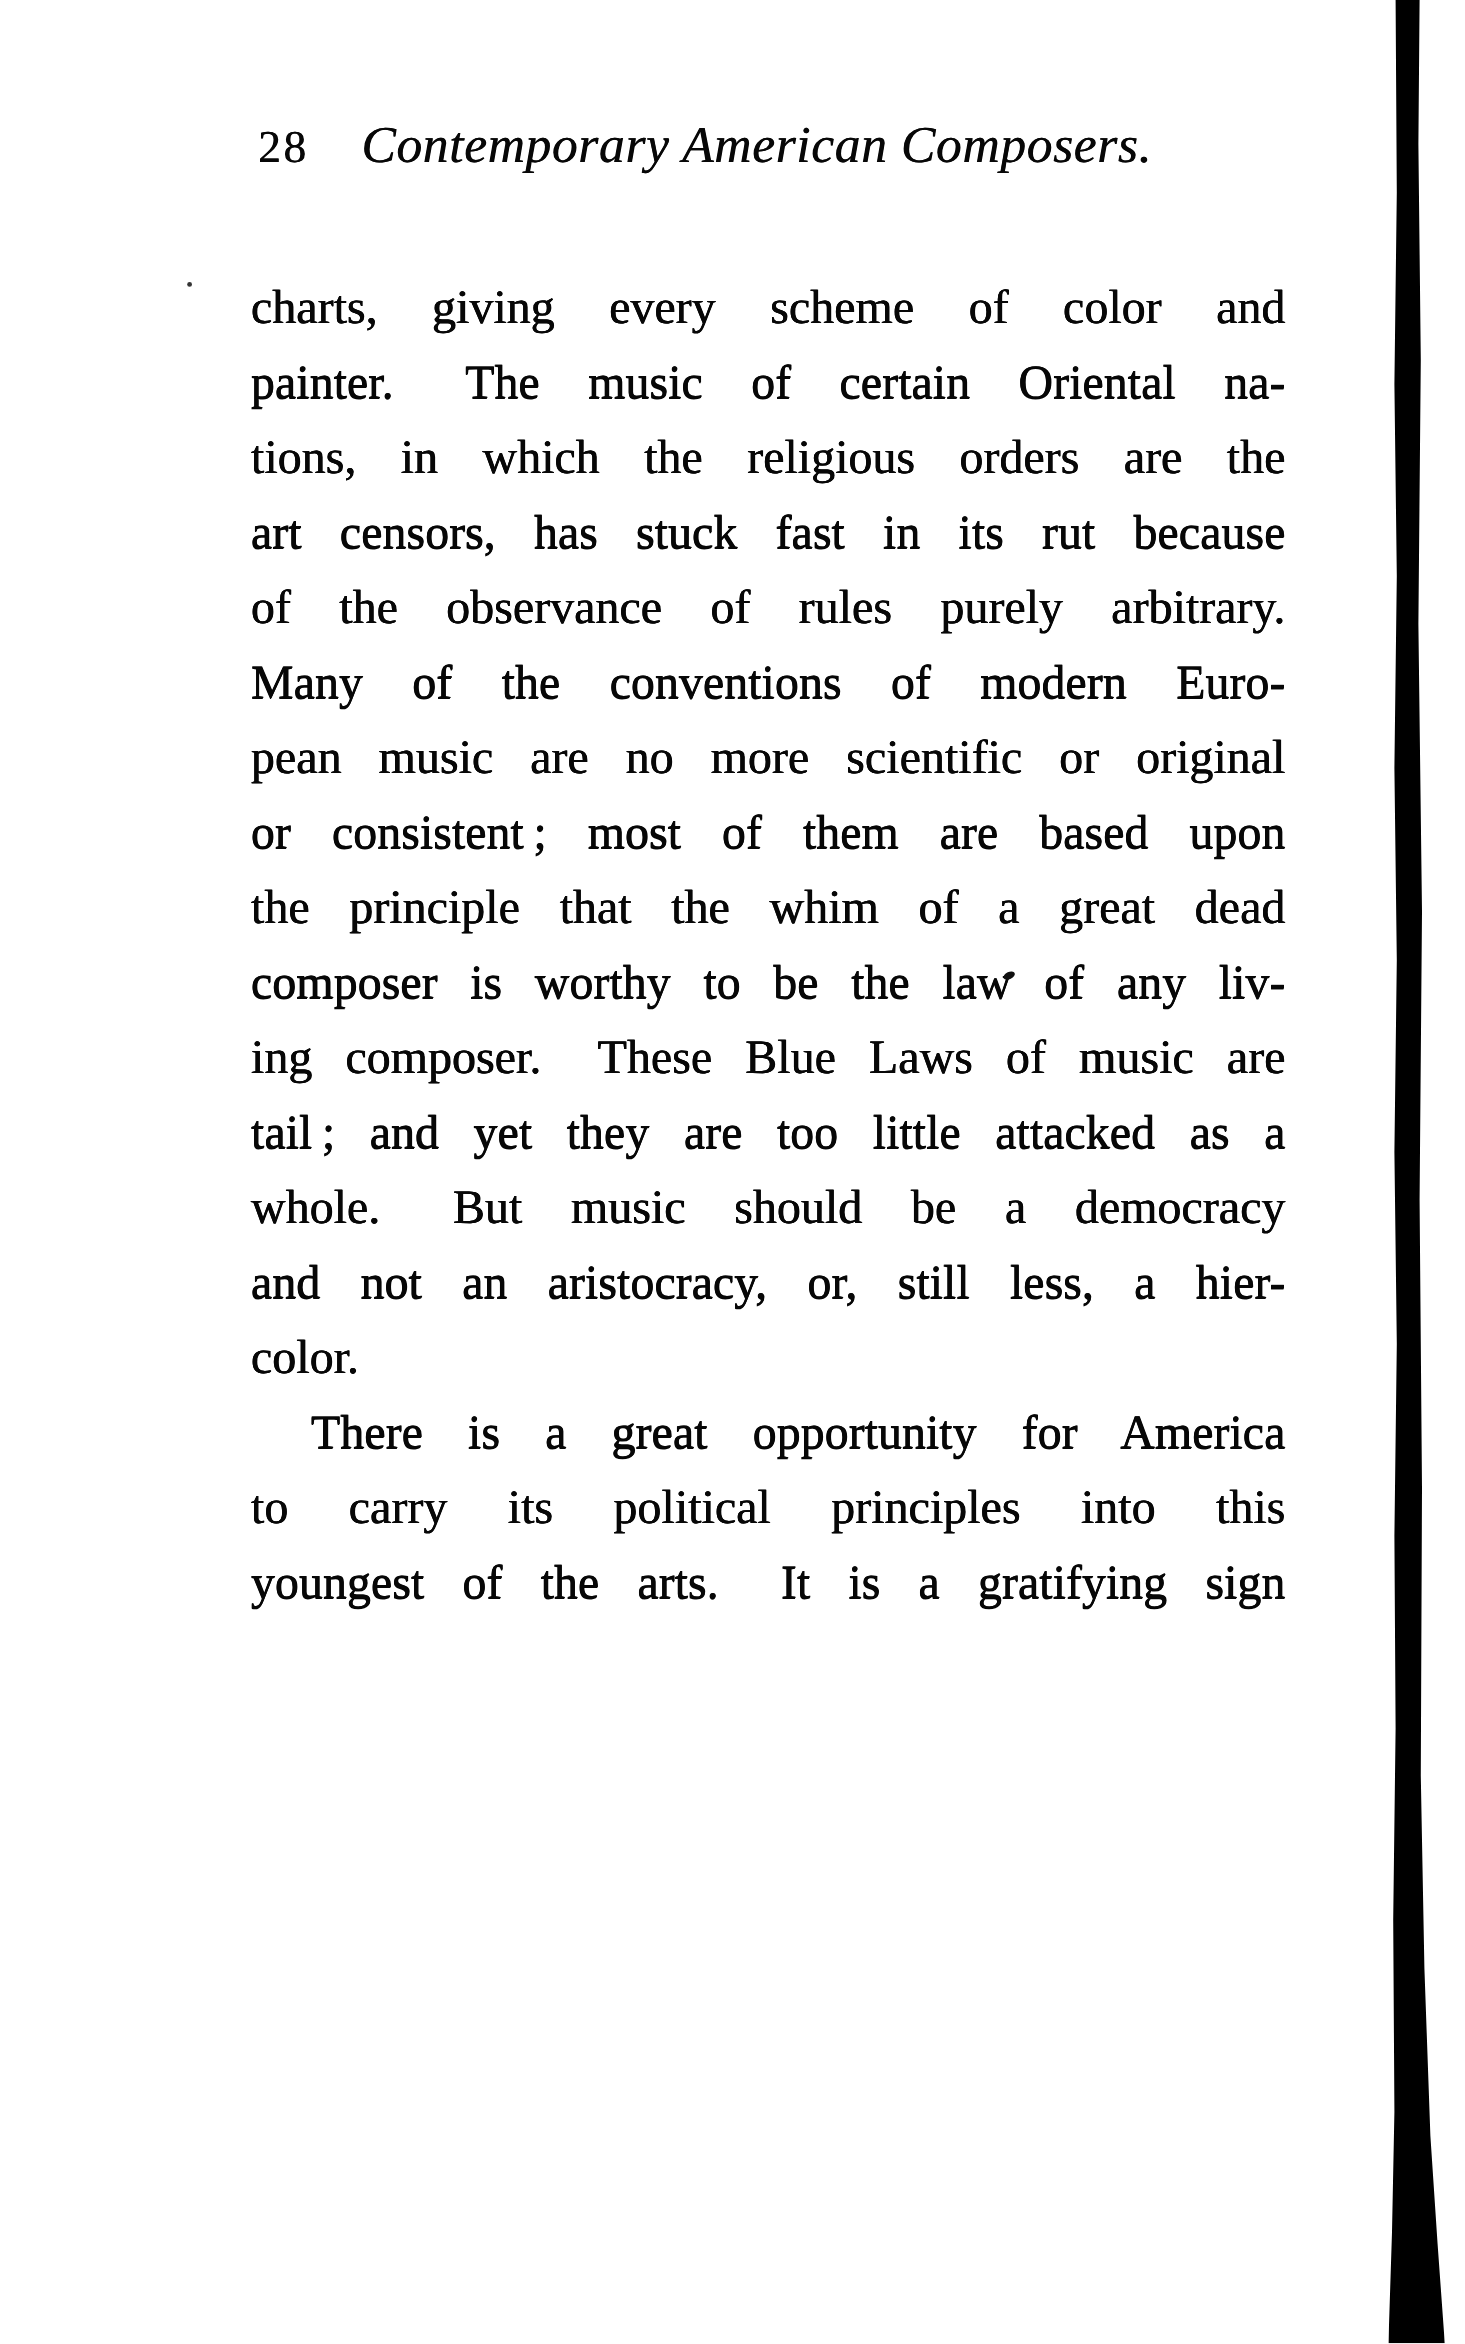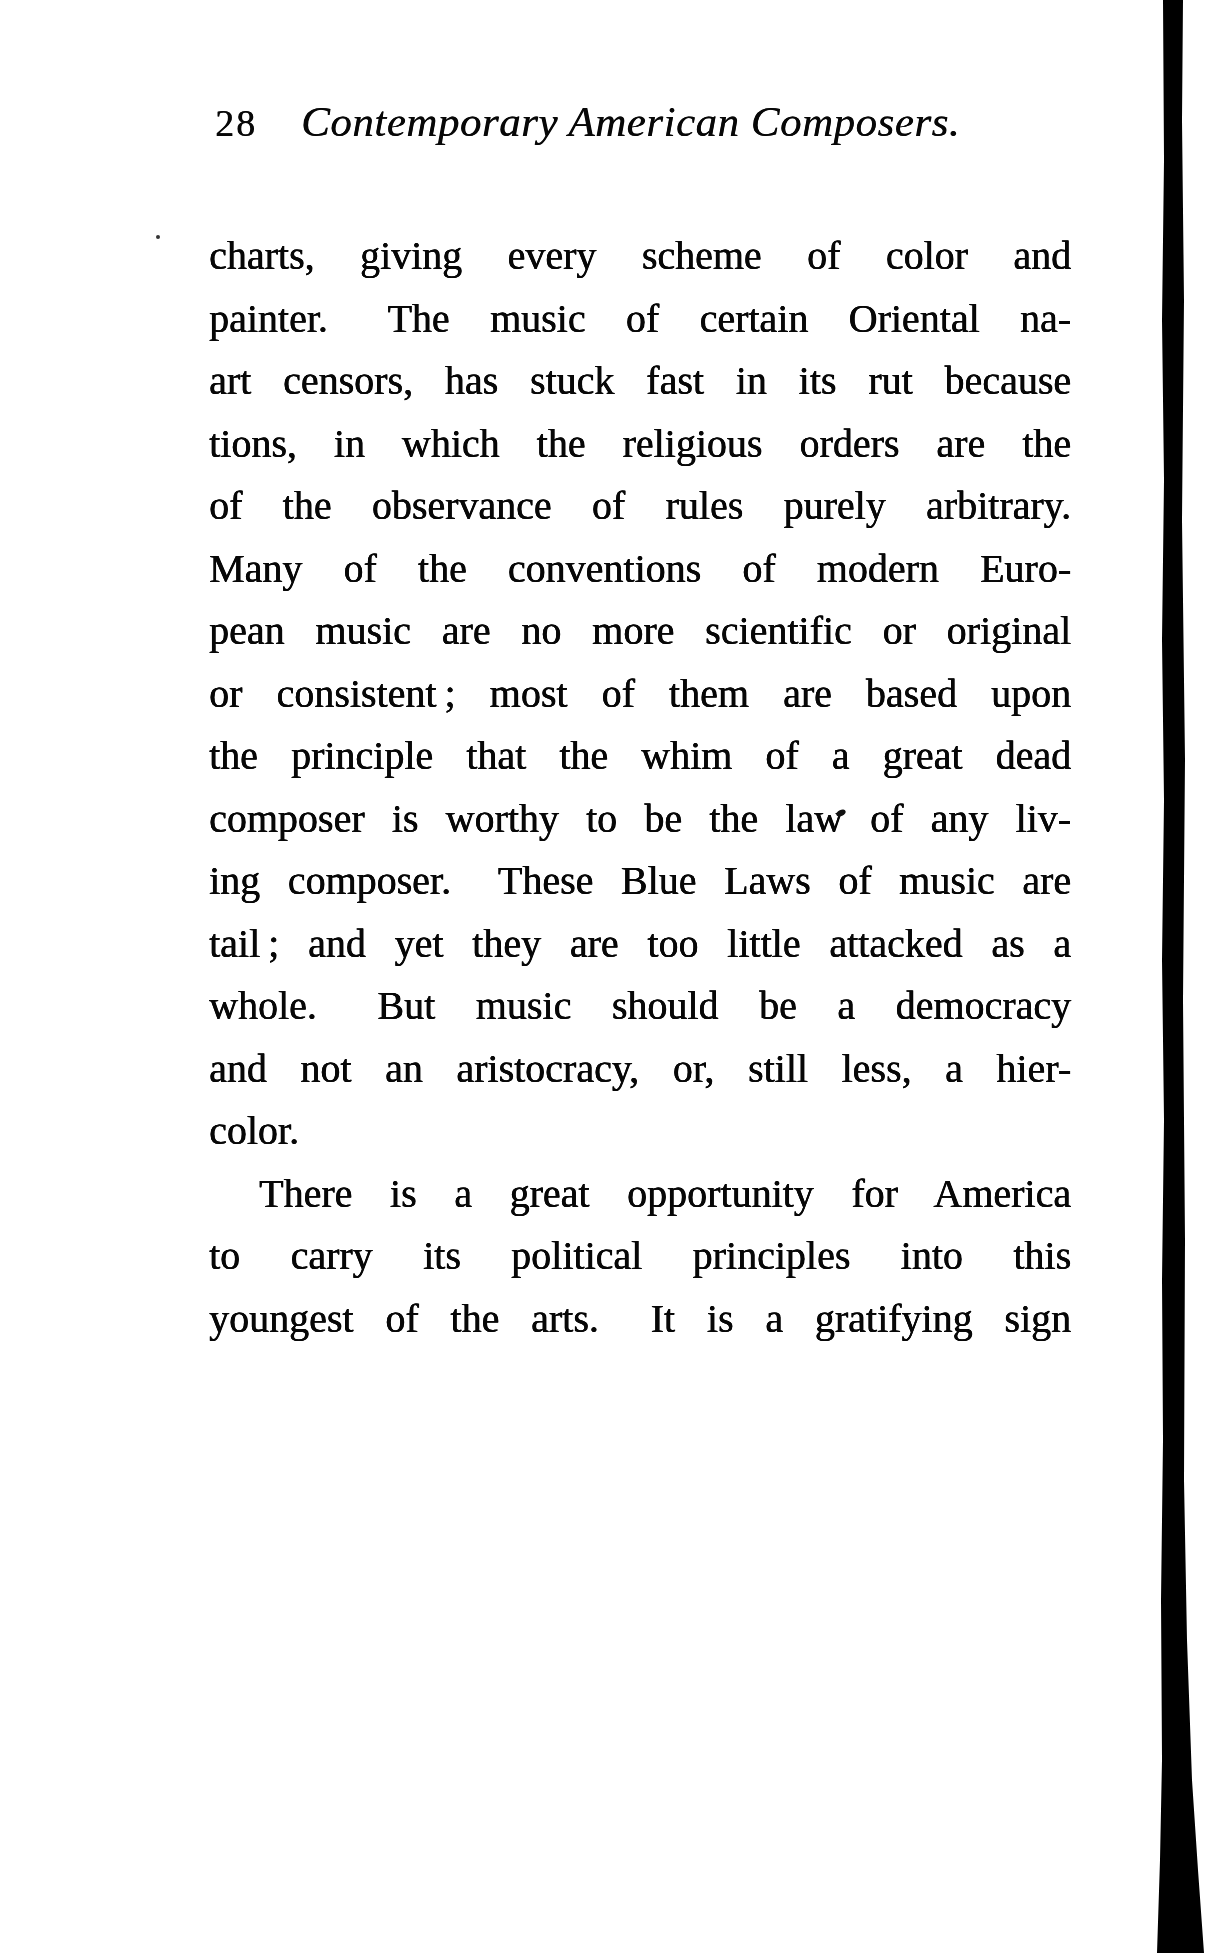--- a/index.html
+++ b/index.html
@@ -64,22 +64,22 @@
 <div class="page">
 
   <div class="header">
     <span class="page-num">28</span>
     <span class="running-title">Contemporary American Composers.</span>
   </div>
 
   <div class="text-block">
       <div class="line">charts, giving every scheme of color and</div>
       <div class="line">painter.  The music of certain Oriental na-</div>
+      <div class="line">tions, in which the religious orders are the</div>
       <div class="line">art censors, has stuck fast in its rut because</div>
-      <div class="line">tions, in which the religious orders are the</div>
       <div class="line">of the observance of rules purely arbitrary.</div>
       <div class="line">Many of the conventions of modern Euro-</div>
       <div class="line">pean music are no more scientific or original</div>
       <div class="line">or consistent ; most of them are based upon</div>
       <div class="line">the principle that the whim of a great dead</div>
       <div class="line">composer is worthy to be the law of any liv-</div>
       <div class="line">ing composer.  These Blue Laws of music are</div>
       <div class="line">tail ; and yet they are too little attacked as a</div>
       <div class="line">whole.  But music should be a democracy</div>
       <div class="line">and not an aristocracy, or, still less, a hier-</div>

